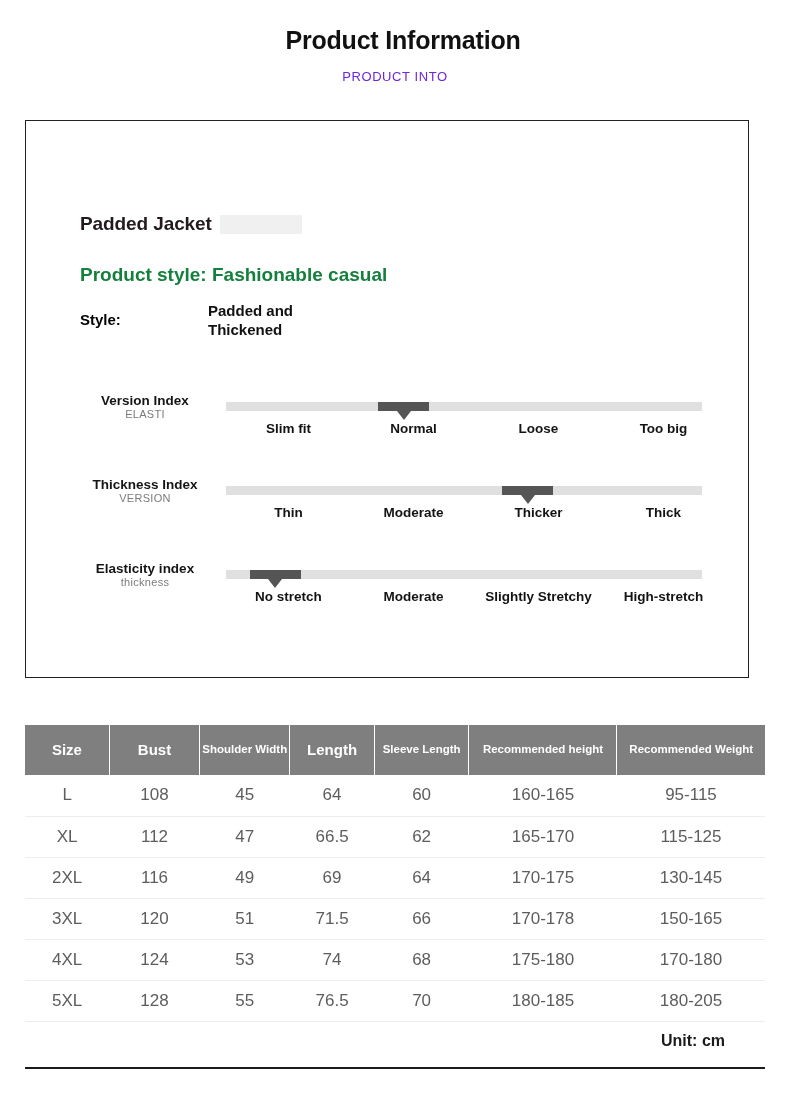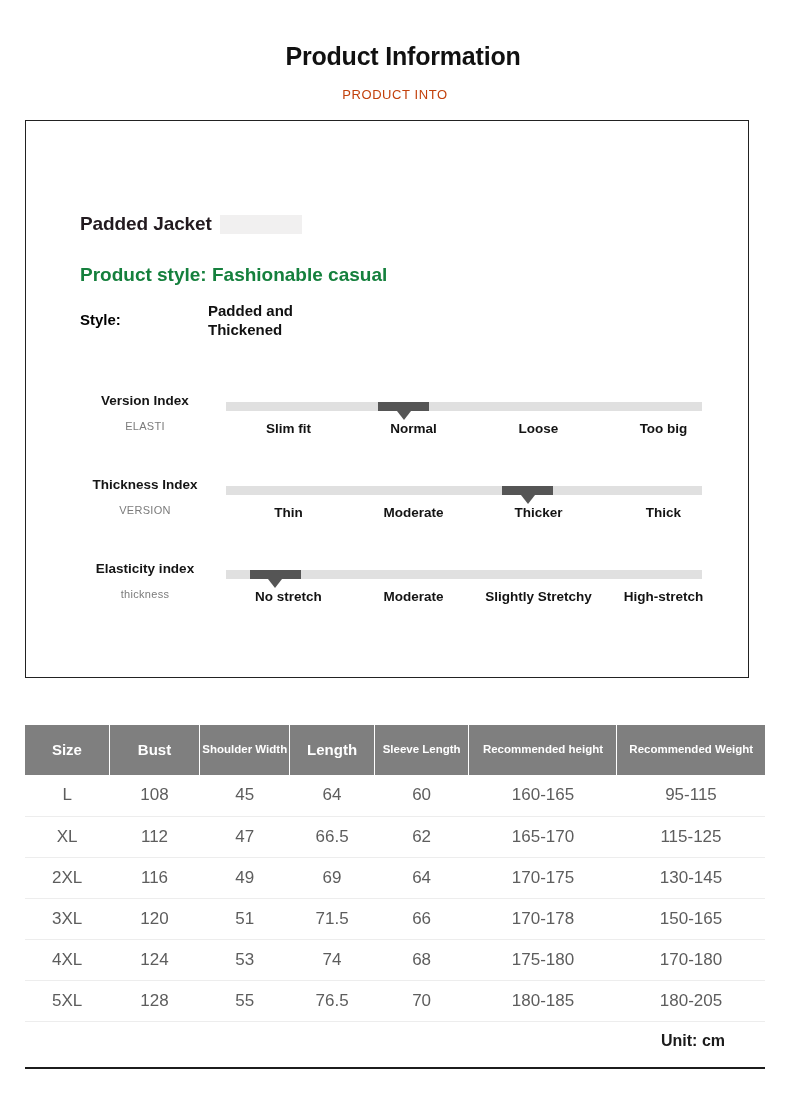--- a/index.html
+++ b/index.html
@@ -19,29 +19,29 @@
   
   .page-header {
     padding-top: 26px;
     text-align: center;
   }
   .page-title {
     font-size: 25px;
     font-weight: bold;
     letter-spacing: -0.2px;
     color: #111111;
-    margin: 16px;
+    margin: 0;
     padding-left: 16px;
   }
   .page-subtitle {
     margin: 14px 0 0 0;
     font-size: 13px;
     font-weight: normal;
     letter-spacing: 0.6px;
-    color: #c2410c;
+    color: #6d28d9;
   }
 
   
   .info-card {
     position: absolute;
     left: 25px; top: 120px;
     width: 724px; height: 558px;
     border: 1px solid #222222;
     background: #ffffff;
   }
@@ -110,21 +110,21 @@
     width: 178px;
     text-align: center;
   }
   .index-title {
     font-size: 13.5px;
     font-weight: bold;
     color: #151515;
     white-space: nowrap;
   }
   .index-sub {
-    margin-top: 12px;
+    margin-top: 0;
     font-size: 11px;
     font-weight: normal;
     color: #7b7b7b;
     letter-spacing: 0.3px;
   }
 
   .track-wrap {
     position: absolute;
     left: 200px; top: 9px;
     width: 476px;

